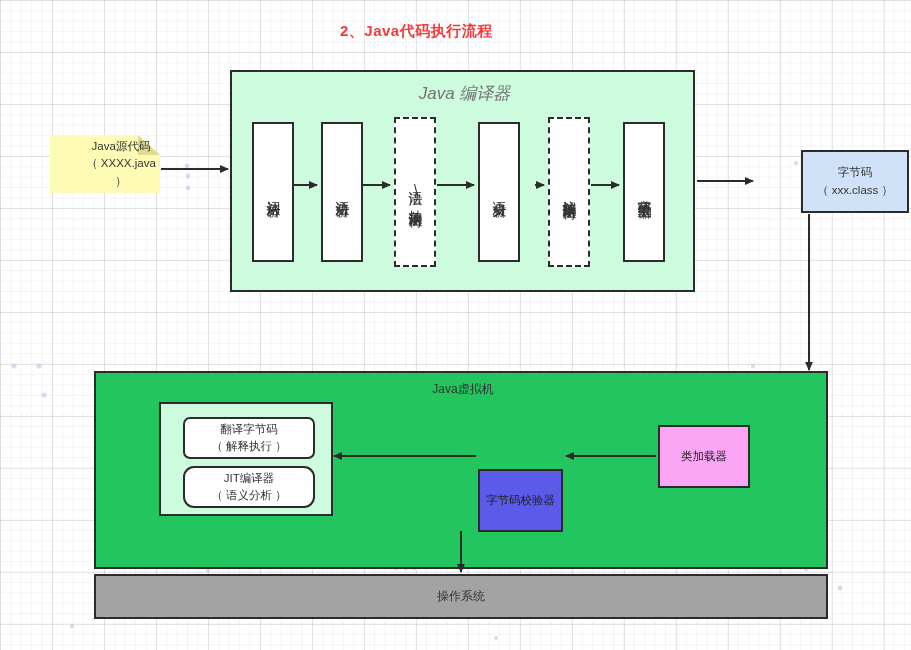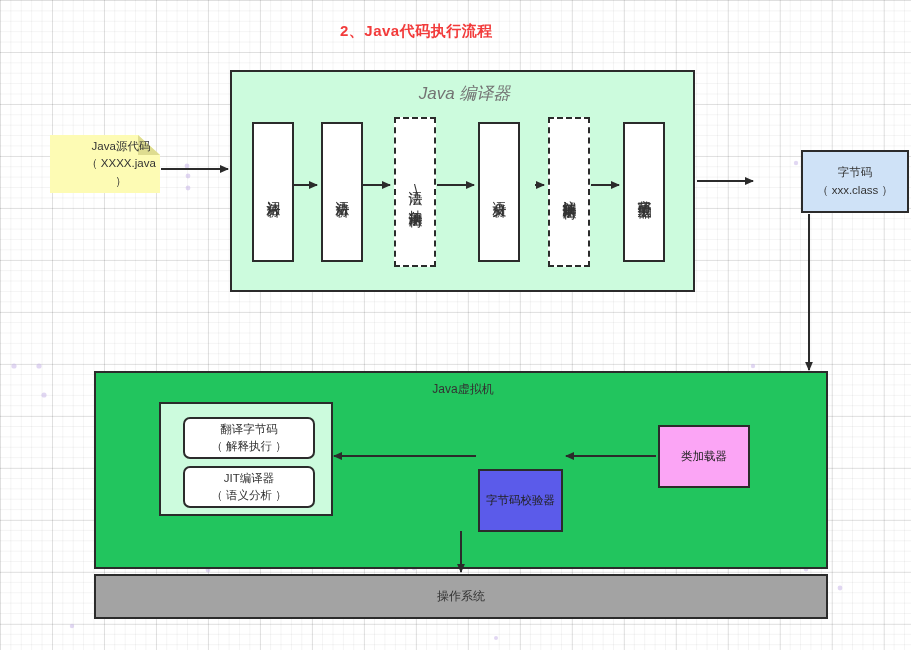--- a/index.html
+++ b/index.html
@@ -162,21 +162,21 @@
     border: 2.5px solid #2b2b2b;
     border-radius: 7px;
     display: flex;
     align-items: center;
     justify-content: center;
     font-size: 11.5px;
     line-height: 1.45;
     color: #333;
   }
   #interp-box { top: 13px; }
-  #jit-box { top: 62px; }
+  #jit-box { top: 62px; border-radius: 11px; }
 
   #verifier-box {
     left: 478px; top: 425px;
     width: 85px; height: 63px;
     background: #5b5bea;
     border: 2px solid #2b2b2b;
     font-size: 11.5px;
     color: #222;
     margin-top: 44px;
   }

